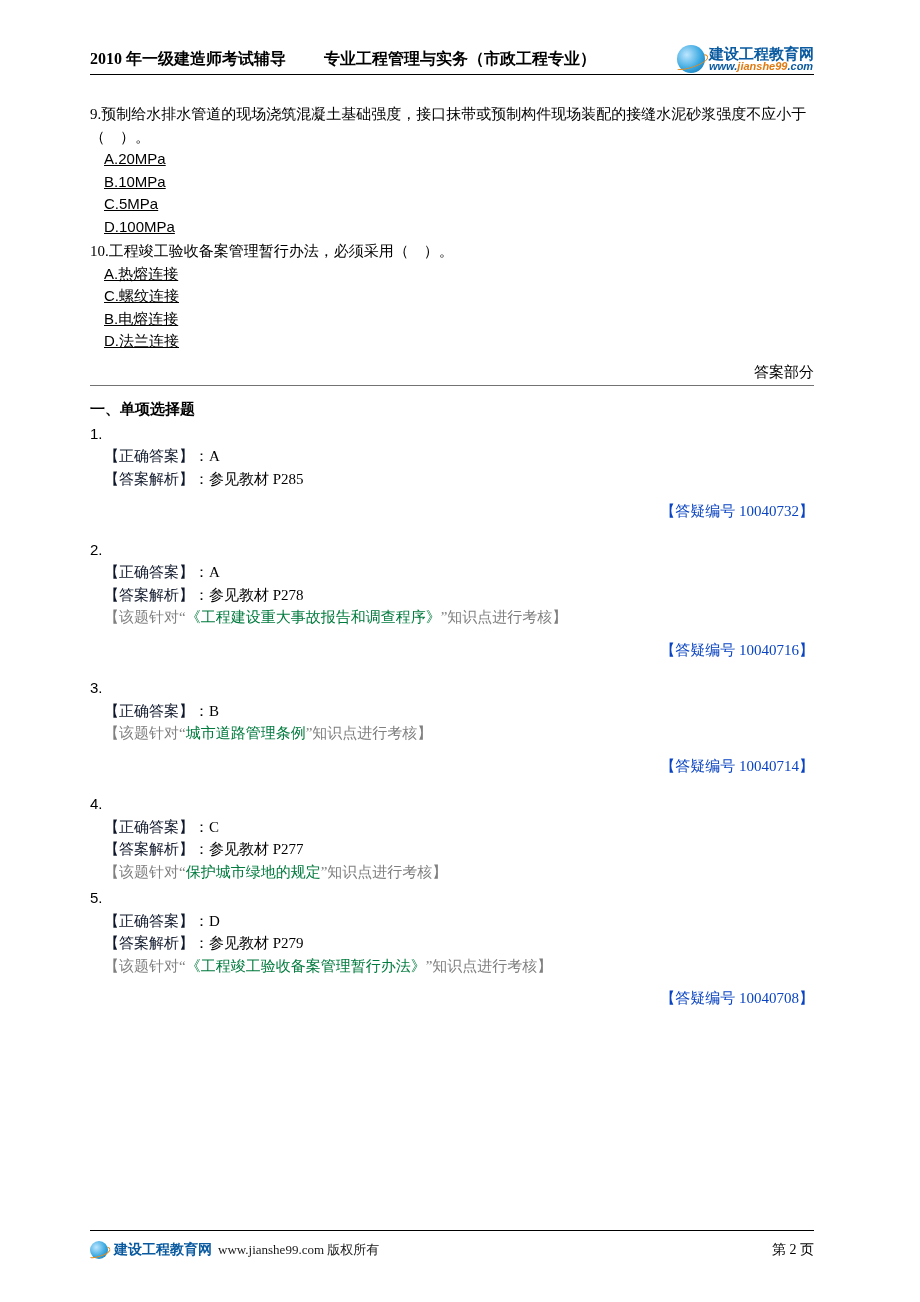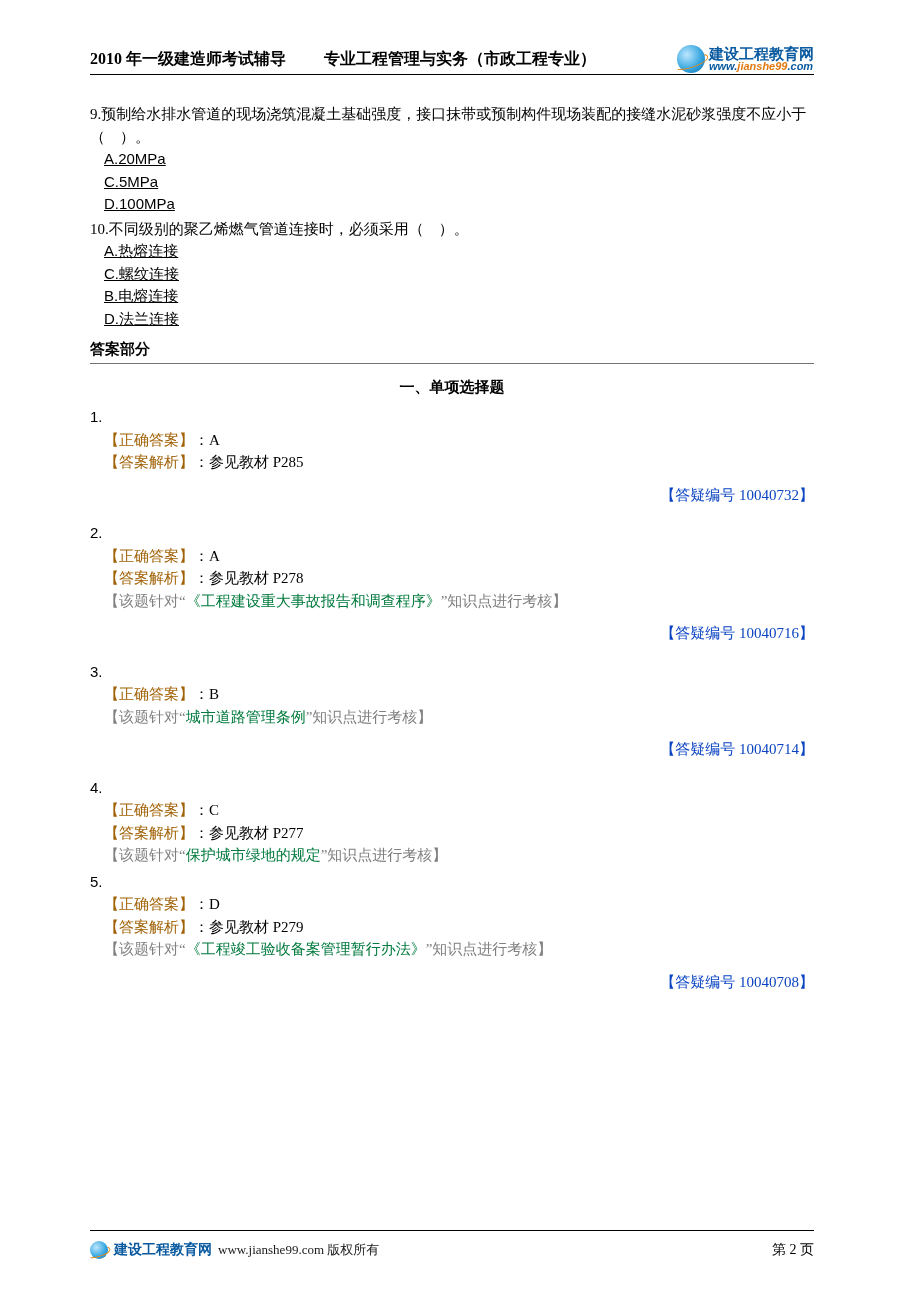--- a/index.html
+++ b/index.html
@@ -86,35 +86,35 @@
     color: #0a5aa0;
     font-style: italic;
     font-weight: bold;
   }
   .logo-en .accent { color: #e07a10; }
   .q-block { margin-bottom: 2px; }
   .q-text { }
   .opt { padding-left: 14px; font-family: Arial, "SimSun", sans-serif; text-decoration: underline; }
   .opt-row { }
   .ans-header {
-    text-align: left;
-    font-weight: bold;
+    text-align: right;
+    font-weight: normal;
     margin-top: 8px;
   }
   .thin-rule {
     border: none;
     border-top: 1px solid #000;
     margin: 2px 0 12px 0;
     opacity: .55;
   }
-  .sec-title { font-weight: bold; margin-bottom: 8px; text-align: center; }
+  .sec-title { font-weight: bold; margin-bottom: 2px; }
   .ans-item { margin-bottom: 4px; }
   .ans-num { font-family: Arial, sans-serif; }
   .bracket-line { padding-left: 14px; }
-  .bracket { color: #a16207; }
+  .bracket { color: #0f172a; }
   .grey { color: #808080; }
   .ref-green { color: #007a3d; }
   .ref-link {
     text-align: right;
     color: #0a44c2;
     margin: 10px 0 16px 0;
   }
   .footer {
     position: absolute;
     left: 90px;
@@ -189,28 +189,29 @@
       </div>
     </div>
   </div>
 
   <div class="q-block">
     <div class="q-text">
       <span>9.</span><span>预制给水排水管道的现场浇筑混凝土基础强度，接口抹带或预制构件现场装配的接缝水泥砂浆强度不应小于（　）。</span>
     </div>
     <div class="opt">
       <div class="opt-row">A.20MPa</div>
+      <div class="opt-row">B.10MPa</div>
       <div class="opt-row">C.5MPa</div>
       <div class="opt-row">D.100MPa</div>
     </div>
   </div>
 
   <div class="q-block">
     <div class="q-text">
-      <span>10.</span><span>不同级别的聚乙烯燃气管道连接时，必须采用（　）。</span>
+      <span>10.</span><span>工程竣工验收备案管理暂行办法，必须采用（　）。</span>
     </div>
     <div class="opt">
       <div class="opt-row">A.热熔连接</div>
       <div class="opt-row">C.螺纹连接</div>
       <div class="opt-row">B.电熔连接</div>
       <div class="opt-row">D.法兰连接</div>
     </div>
   </div>
 
   <div class="ans-header">答案部分</div>

